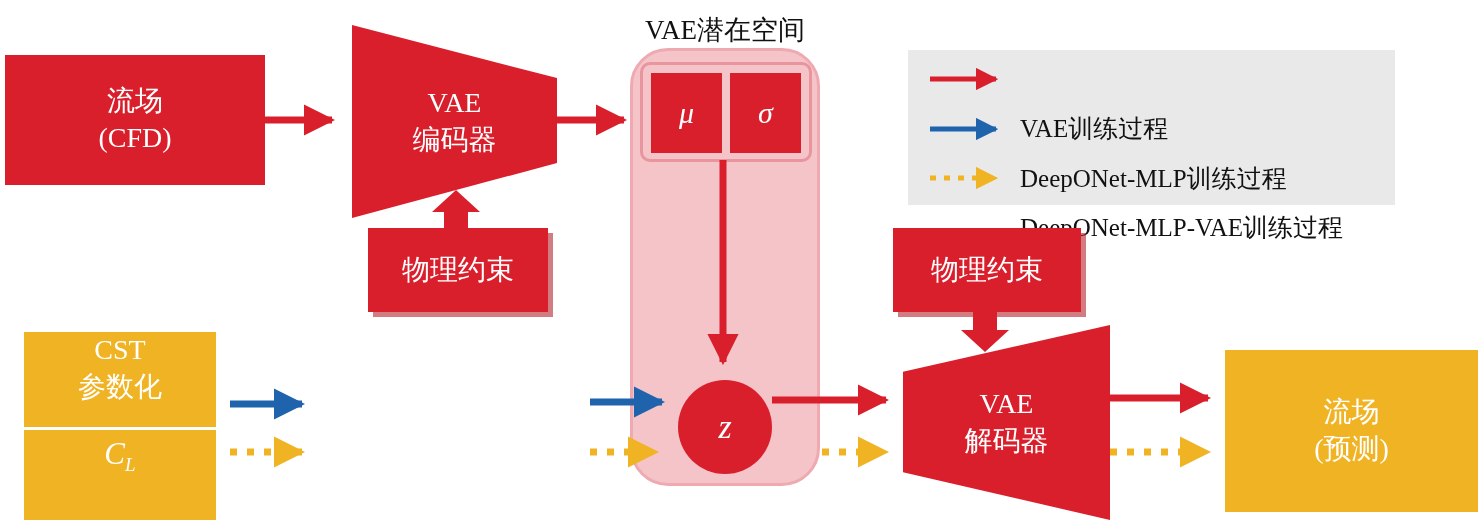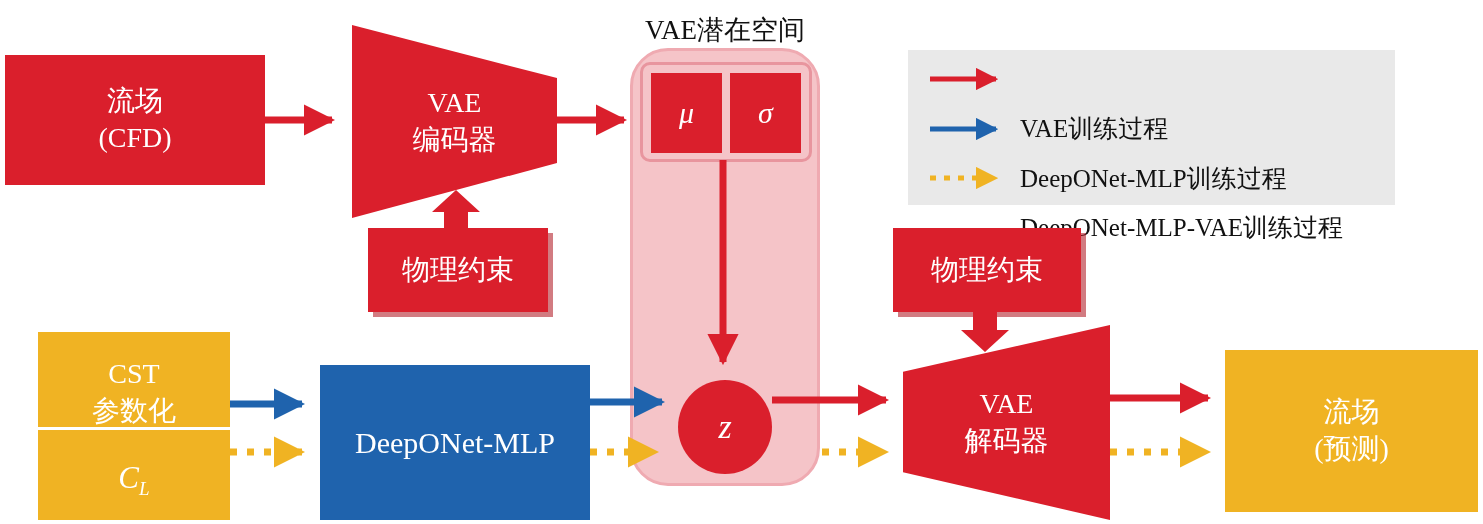--- a/index.html
+++ b/index.html
@@ -65,30 +65,27 @@
     <span class="z-text">z</span>
   </div>
 
   <div class="abs legend z2" style="left:908px;top:50px;width:487px;height:155px">
     <div class="abs legend-label" style="left:112px;top:62px">VAE训练过程</div>
     <div class="abs legend-label" style="left:112px;top:112px;top:62px"></div>
     <div class="abs legend-label" style="left:112px;top:112px">DeepONet-MLP训练过程</div>
     <div class="abs legend-label" style="left:112px;top:161px">DeepONet-MLP-VAE训练过程</div>
   </div>
 
-  <div class="abs box yellow z2" style="left:38px;top:332px;width:192px;height:188px;justify-content:flex-start;padding-top:24px">
+  <div class="abs box yellow z2" style="left:24px;top:332px;width:192px;height:188px;justify-content:flex-start;padding-top:0">
     <div>CST</div>
     <div>参数化</div>
     <div class="divider" style="top:95px"></div>
     <div class="cl" style="margin-top:28px"><span>C</span><sub>L</sub></div>
   </div>
 
-  <div class="abs box blue z2" style="left:320px;top:365px;width:270px;height:155px;font-size:30px">
-    <div>DeepONet-MLP</div>
-  </div>
 
   <div class="abs box red shadowed z2" style="left:893px;top:228px;width:188px;height:84px">
     <div>物理约束</div>
   </div>
 
   <div class="abs box red trap2 z2" style="left:903px;top:325px;width:207px;height:195px">
     <div>VAE</div>
     <div>解码器</div>
   </div>
 

